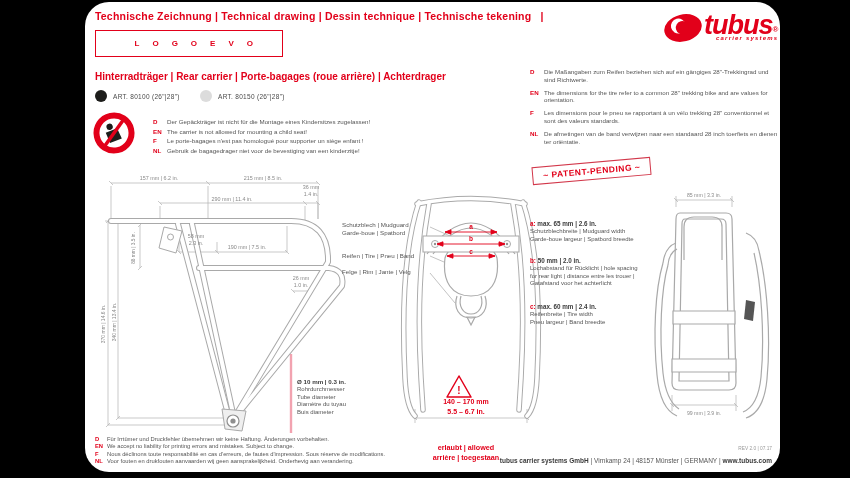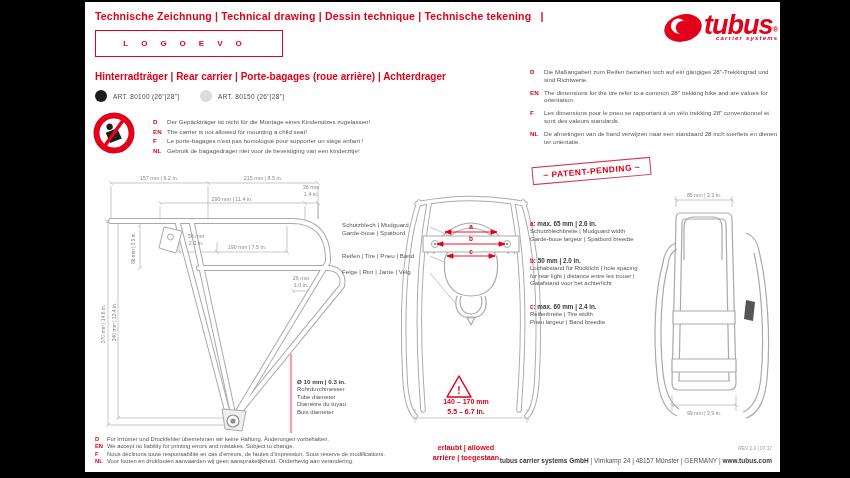--- a/index.html
+++ b/index.html
@@ -1,21 +1,21 @@
 <!DOCTYPE html>
 <html><head>
 <meta charset="utf-8">
 <style>
   html,body{margin:0;padding:0}
   body{width:850px;height:478px;background:#000;position:relative;overflow:hidden;
        font-family:"Liberation Sans",sans-serif;}
-  .page{position:absolute;left:85px;top:2px;width:695px;height:470px;background:#fff;}
+  .page{position:absolute;left:85px;top:2px;width:695px;height:470px;background:#fff;border-radius:24px;}
   .abs{position:absolute;}
   .hdr{font-size:10.5px;font-weight:bold;color:#e2001a;letter-spacing:.2px;white-space:nowrap;}
-  .lbox{border:1.5px solid #e2001a;display:flex;align-items:center;justify-content:center;
+  .lbox{border:1.5px solid #e2001a;display:flex;align-items:center;justify-content:flex-end;
         padding:0 16px;box-sizing:border-box;}
   .lbox span{font-size:8px;font-weight:bold;color:#e2001a;letter-spacing:13px;}
   .sub{font-size:10px;font-weight:bold;color:#e2001a;white-space:nowrap;}
   .art{font-size:6.5px;color:#4a4a4a;letter-spacing:.3px;}
   .dot{width:12px;height:12px;border-radius:50%;}
   .wnote{font-size:6.2px;color:#555;line-height:9.6px;white-space:nowrap;}
   .wnote .c{color:#e2001a;font-weight:bold;display:inline-block;width:14px;}
   .rnote{font-size:6.2px;color:#555;line-height:7.8px;display:flex;margin-bottom:5px;}
   .rnote .c{color:#e2001a;font-weight:bold;width:14px;flex:none;}
   .stamp{border:1.5px solid #d2374a;color:#e2001a;font-weight:bold;font-size:8.5px;

